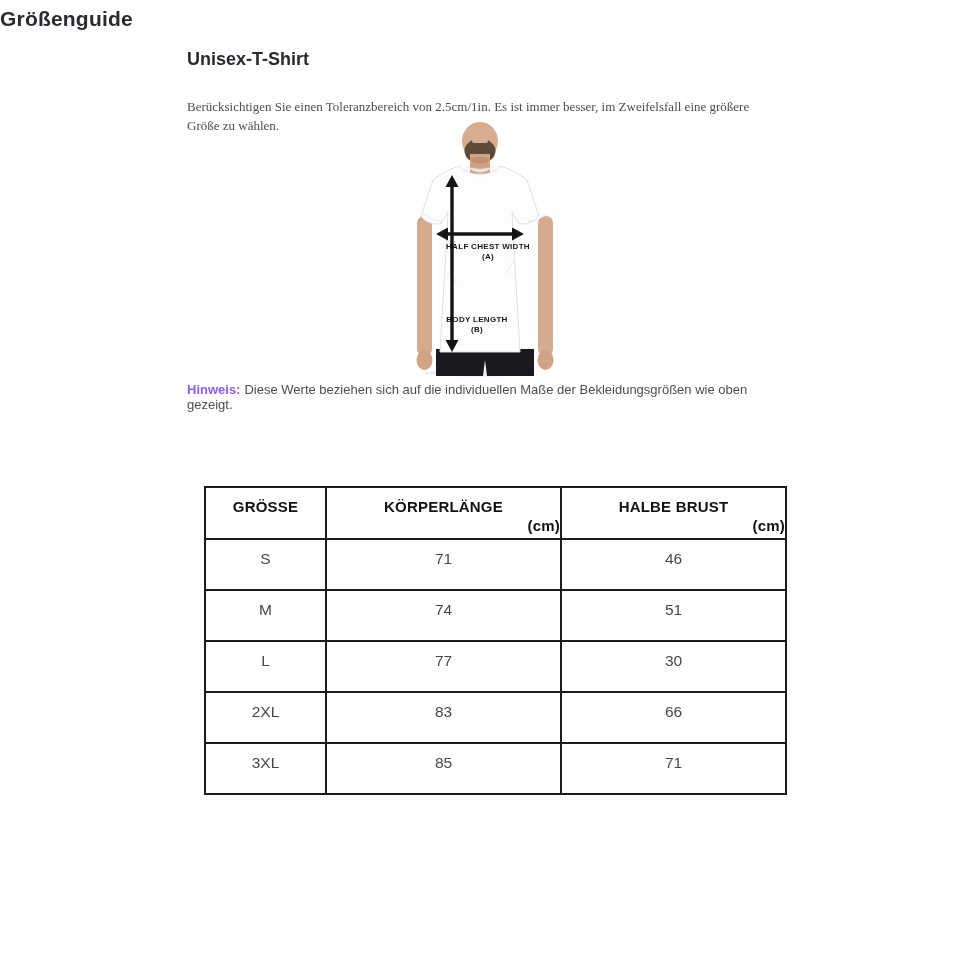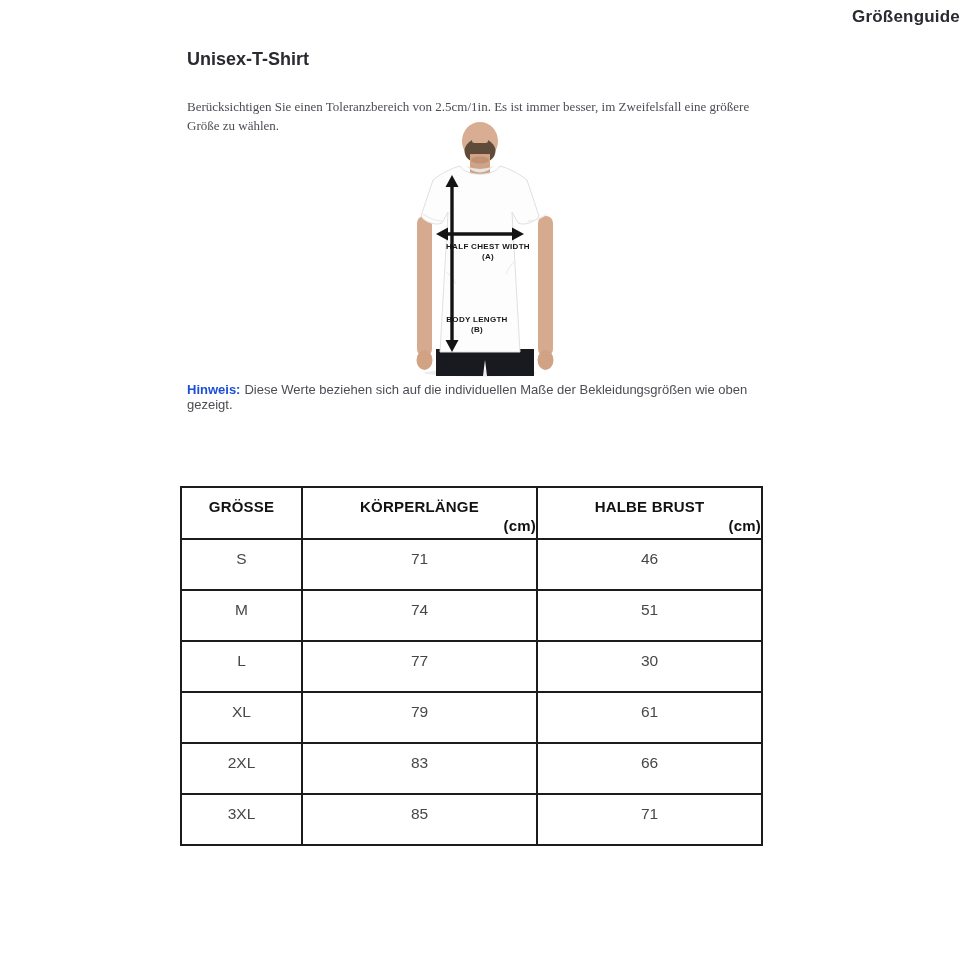--- a/index.html
+++ b/index.html
@@ -4,39 +4,39 @@
 <style>
   * { margin: 0; padding: 0; box-sizing: border-box; }
   html, body { background: #ffffff; }
   body {
     width: 960px; height: 960px; position: relative; overflow: hidden;
     font-family: "Liberation Sans", "DejaVu Sans", sans-serif;
     -webkit-font-smoothing: antialiased;
   }
   .page-title {
     position: absolute; top: 7px; left: 0; width: 960px;
-    text-align: right; font-size: 17px; font-weight: 700; color: #2a2a30;
+    text-align: left; font-size: 21px; font-weight: 700; color: #2a2a30;
     letter-spacing: 0.2px;
   }
   .product-name {
     position: absolute; top: 49px; left: 187px;
     font-size: 18px; font-weight: 700; color: #2a2a30;
   }
   .intro-text {
     position: absolute; top: 97px; left: 187px; width: 592px;
     font-size: 13px; line-height: 19px; color: #4c4c54; font-family: Liberation Serif, serif;
   }
   .figure-wrap { position: absolute; top: 122px; left: 390px; width: 190px; height: 258px; }
   .note-line {
     position: absolute; top: 382px; left: 187px; width: 600px;
     font-size: 13px; color: #4c4c54;
   }
-  .note-label { font-weight: 700; color: #1d4ed8; margin-right: 4px; }
+  .note-label { font-weight: 700; color: #8b5cf6; margin-right: 4px; }
   .size-table {
-    position: absolute; top: 486px; left: 180px; width: 581px;
+    position: absolute; top: 486px; left: 204px; width: 581px;
     border-collapse: collapse; table-layout: fixed;
     border: 2px solid #ef4444;
   }
   .size-table col.c1 { width: 121px; }
   .size-table col.c2 { width: 235px; }
   .size-table col.c3 { width: 225px; }
   .size-table th {
     border: 2px solid #1c1c1c; height: 52px; vertical-align: top;
     padding-top: 9px; text-align: center;
     font-size: 15px; font-weight: 700; color: #121212; line-height: 19px;
@@ -144,25 +144,20 @@
       <td>M</td>
       <td>74</td>
       <td>51</td>
     </tr>
     <tr>
       <td>L</td>
       <td>77</td>
       <td>30</td>
     </tr>
     <tr>
-      <td>XL</td>
-      <td>79</td>
-      <td>61</td>
-    </tr>
-    <tr>
       <td>2XL</td>
       <td>83</td>
       <td>66</td>
     </tr>
     <tr>
       <td>3XL</td>
       <td>85</td>
       <td>71</td>
     </tr>
   </tbody>

